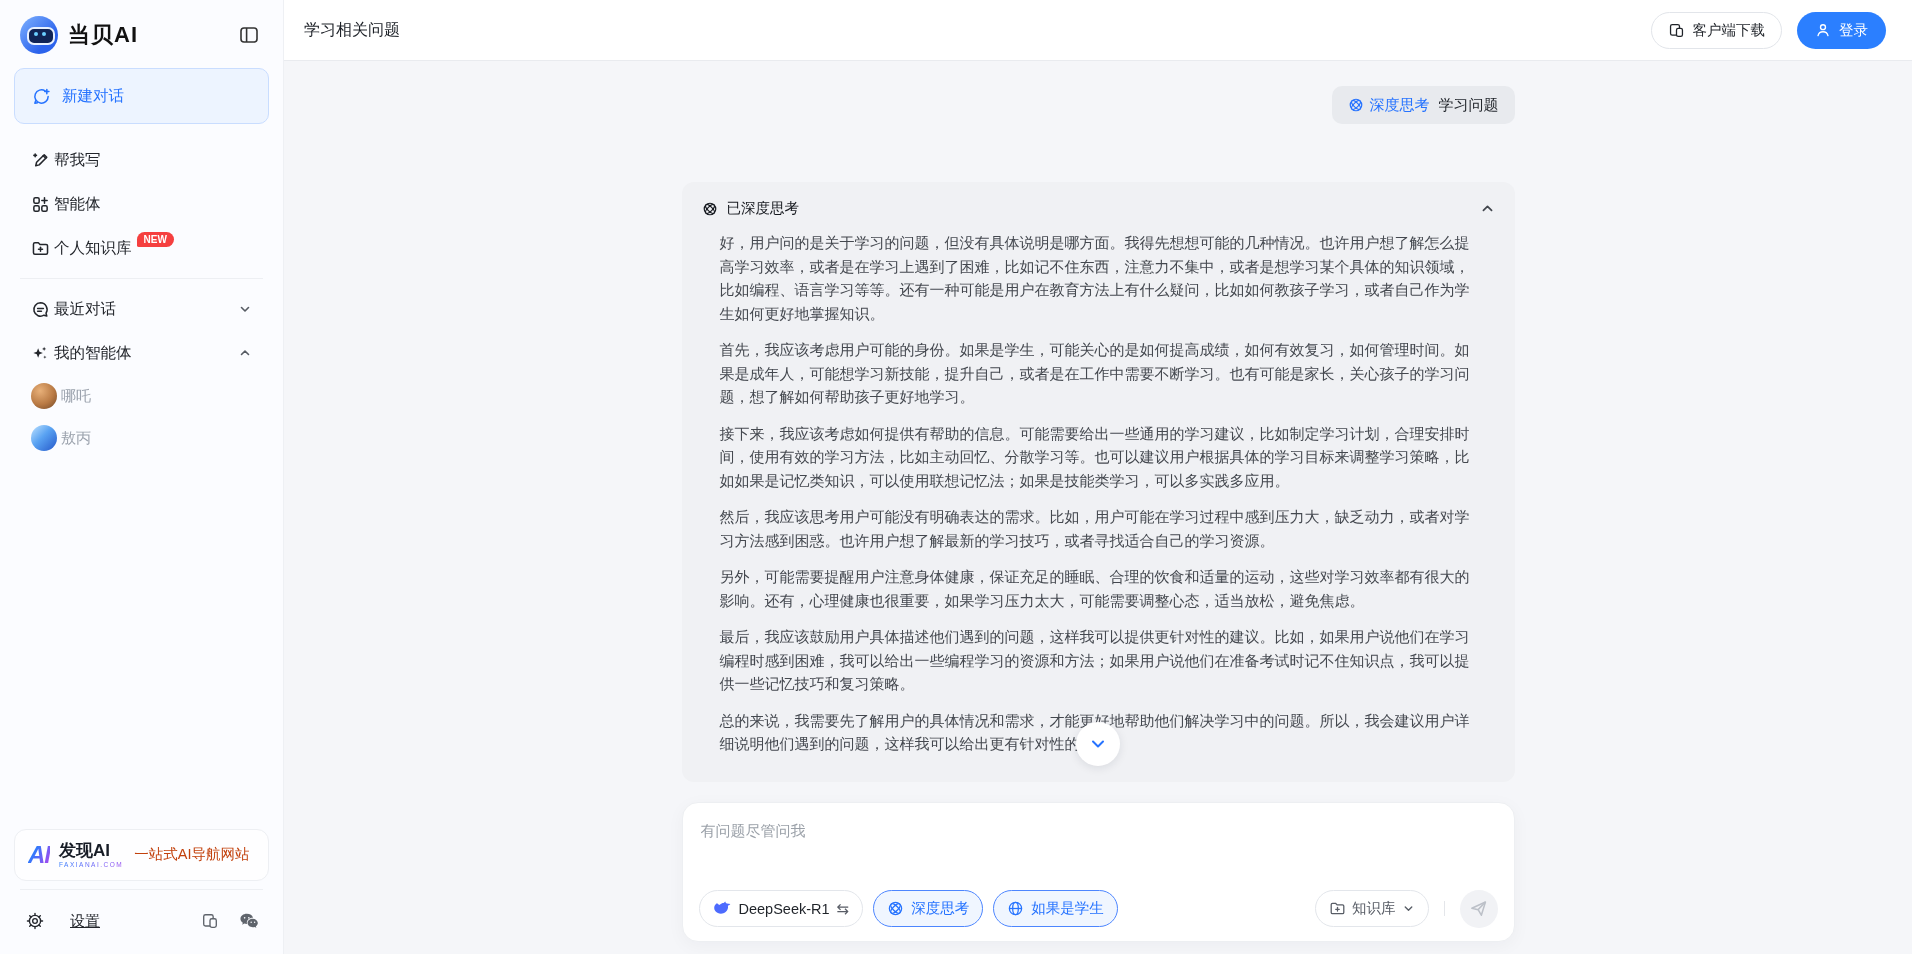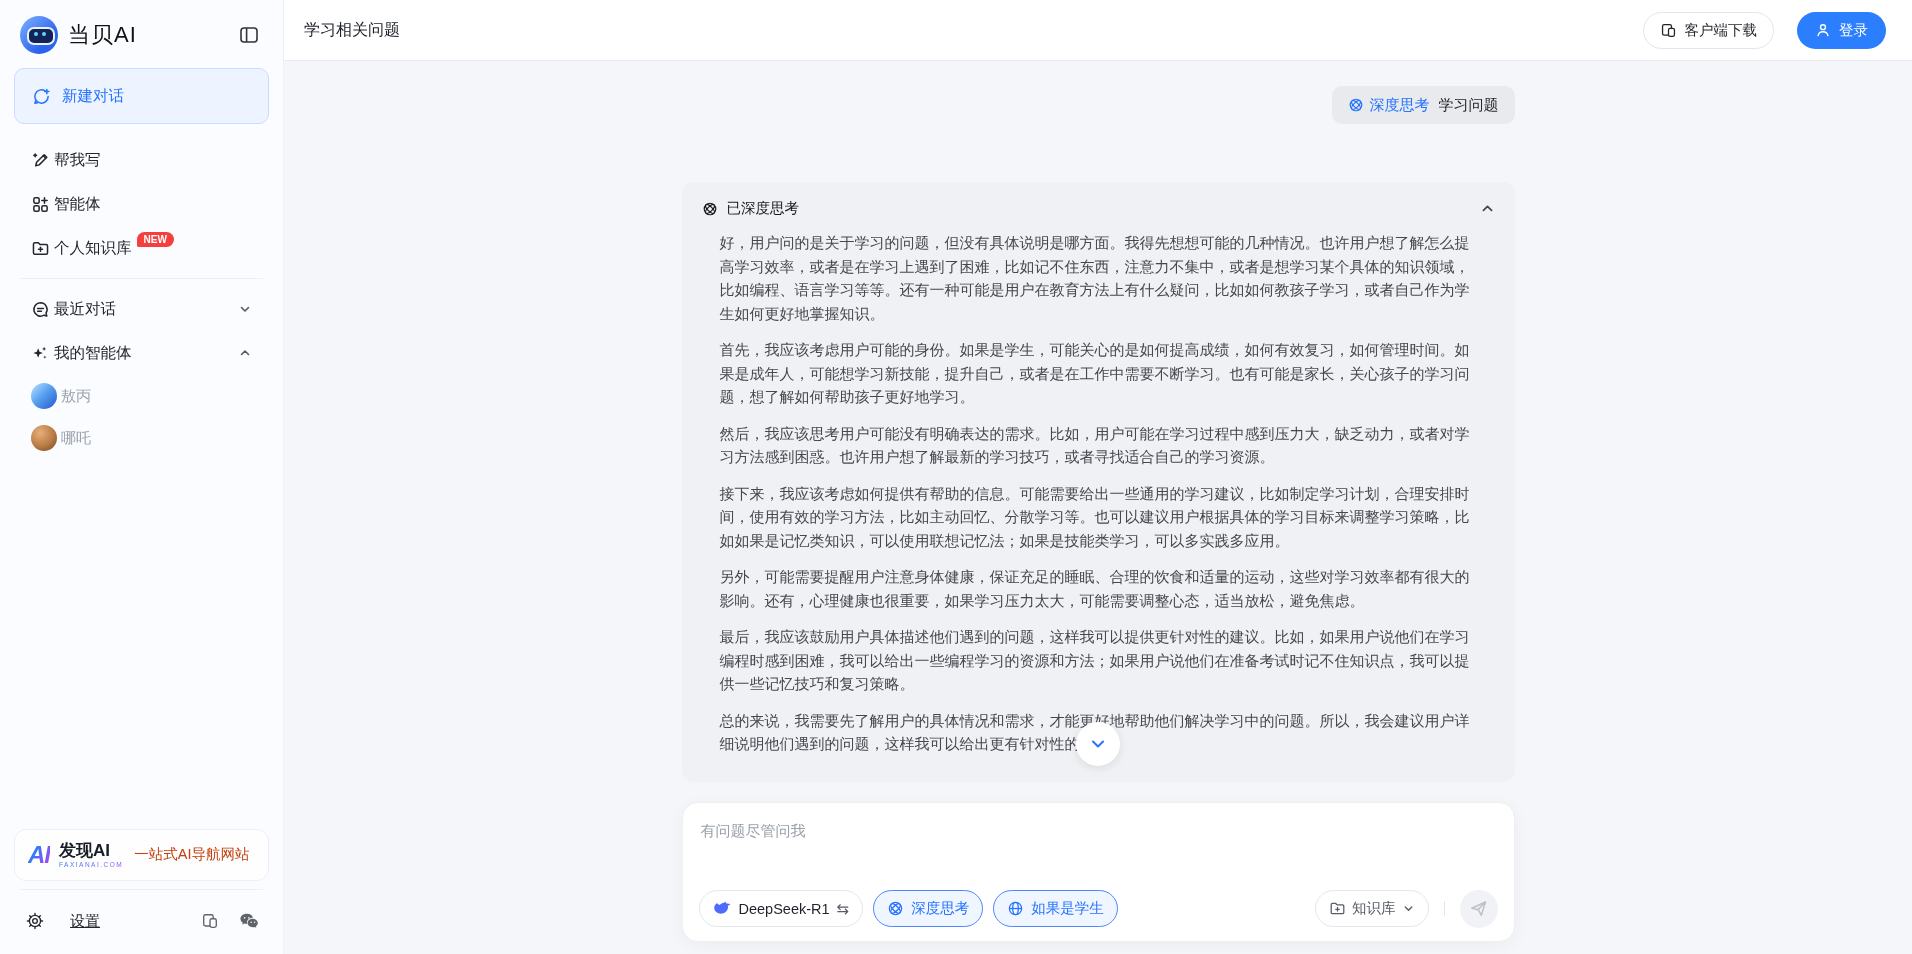--- a/index.html
+++ b/index.html
@@ -10,21 +10,21 @@
   
   .sidebar { width:284px; min-width:284px; background:#fbfcff; border-right:1px solid #eef0f4;
     display:flex; flex-direction:column; padding:14px 14px 10px; }
   .logo-row { display:flex; align-items:center; gap:10px; height:42px; padding:0 6px; margin-bottom:12px; }
   .logo-mark { width:38px; height:38px; border-radius:50%;
     background:linear-gradient(135deg,#7fb2ff 0%,#2c63ec 70%); position:relative; flex:0 0 auto; }
   .logo-mark::before { content:""; position:absolute; left:7px; top:11px; width:24px; height:14px;
     background:#102456; border-radius:7px; border:2px solid #e8f1ff; }
   .logo-mark::after { content:""; position:absolute; left:14px; top:16px; width:4px; height:4px;
     border-radius:50%; background:#6cd0ff; box-shadow:8px 0 0 #6cd0ff; }
-  .logo-text { font-size:22px; font-weight:normal; color:#111; letter-spacing:1px; }
+  .logo-text { font-size:22px; font-weight:bold; color:#111; letter-spacing:1px; }
   .collapse-btn { margin-left:auto; width:28px; height:28px; display:flex; align-items:center;
     justify-content:center; border-radius:6px; cursor:pointer; color:#333; }
 
   .new-chat { height:56px; border-radius:10px; background:#edf4ff; border:1px solid #c9ddff;
     color:#2673ff; display:flex; align-items:center; gap:11px; padding:0 17px; font-size:15.5px;
     margin-bottom:14px; cursor:pointer; }
 
   .menu-item, .section-row, .agent-row { height:44px; display:flex; align-items:center; gap:4px;
     padding:0 17px; font-size:15.5px; color:#23262c; border-radius:10px; cursor:pointer; }
   .menu-item .ic, .section-row .ic { display:flex; color:#23262c; }
@@ -51,21 +51,21 @@
   .settings-row { display:flex; align-items:center; gap:26px; height:46px; padding:0 10px 0 12px;
     font-size:15px; color:#23262c;text-decoration:underline; }
   .settings-row .right-ics { margin-left:auto; display:flex; gap:20px; color:#5f646c; }
   .settings-row .right-ics .ic { cursor:pointer; display:flex; }
 
   
   .main { flex:1; display:flex; flex-direction:column; min-width:0; }
   .topbar { height:61px; background:#fff; border-bottom:1px solid #e9ebef; display:flex;
     align-items:center; padding:0 26px 0 20px; }
   .page-title { font-size:16px; color:#1b1f26; font-weight:500; }
-  .topbar-actions { margin-left:auto; display:flex; gap:23px; align-items:flex-start; }
+  .topbar-actions { margin-left:auto; display:flex; gap:15px; align-items:flex-start; }
   .btn-outline { height:37px; border-radius:19px; border:1px solid #e2e5ea; background:#fff;
     padding:0 16px; font-size:14.5px; color:#1f2329; display:flex; align-items:center; gap:8px; cursor:pointer; }
   .btn-primary { height:37px; border-radius:19px; border:none; background:#2b7fff; color:#fff;
     padding:0 18px; font-size:14.5px; display:flex; align-items:center; gap:8px; cursor:pointer; }
 
   .content { flex:1; background:#f5f6f9; overflow:hidden; display:flex; justify-content:center; }
   .chat-col { width:833px; display:flex; flex-direction:column; }
 
   .user-row { display:flex; justify-content:flex-end; margin-top:25px; }
   .user-bubble { background:#e8eaee; border-radius:10px; height:38px; display:flex; align-items:center;
@@ -198,26 +198,26 @@
       </span>
       <span>我的智能体</span>
       <span class="chev">
         <svg width="14" height="14" viewBox="0 0 14 14" fill="none" stroke="currentColor" stroke-width="1.6" stroke-linecap="round" stroke-linejoin="round">
             <polyline points="3.5,8.5 7,5 10.5,8.5"></polyline>
           </svg>
       </span>
     </div>
 
     <div class="agent-row">
+      <span class="avatar nezha"></span>
+      <span>哪吒</span>
+    </div>
+    <div class="agent-row">
       <span class="avatar aobing"></span>
       <span>敖丙</span>
-    </div>
-    <div class="agent-row">
-      <span class="avatar nezha"></span>
-      <span>哪吒</span>
     </div>
 
     <div class="sidebar-bottom">
       <div class="promo-card">
         <span class="promo-mark">AI</span>
         <span class="promo-brand">
           <span class="b">发现AI</span>
           <span class="d">FAXIANAI.COM</span>
         </span>
         <span class="promo-tagline">一站式AI导航网站</span>
@@ -317,22 +317,22 @@
             <span>已深度思考</span>
             <span class="chev">
               <svg width="15" height="15" viewBox="0 0 14 14" fill="none" stroke="currentColor" stroke-width="1.6" stroke-linecap="round" stroke-linejoin="round">
                   <polyline points="3.2,8.7 7,5 10.8,8.7"></polyline>
                 </svg>
             </span>
           </div>
           <div class="think-body">
             <p>好，用户问的是关于学习的问题，但没有具体说明是哪方面。我得先想想可能的几种情况。也许用户想了解怎么提高学习效率，或者是在学习上遇到了困难，比如记不住东西，注意力不集中，或者是想学习某个具体的知识领域，比如编程、语言学习等等。还有一种可能是用户在教育方法上有什么疑问，比如如何教孩子学习，或者自己作为学生如何更好地掌握知识。</p>
             <p>首先，我应该考虑用户可能的身份。如果是学生，可能关心的是如何提高成绩，如何有效复习，如何管理时间。如果是成年人，可能想学习新技能，提升自己，或者是在工作中需要不断学习。也有可能是家长，关心孩子的学习问题，想了解如何帮助孩子更好地学习。</p>
+            <p>接下来，我应该考虑如何提供有帮助的信息。可能需要给出一些通用的学习建议，比如制定学习计划，合理安排时间，使用有效的学习方法，比如主动回忆、分散学习等。也可以建议用户根据具体的学习目标来调整学习策略，比如如果是记忆类知识，可以使用联想记忆法；如果是技能类学习，可以多实践多应用。</p>
             <p>然后，我应该思考用户可能没有明确表达的需求。比如，用户可能在学习过程中感到压力大，缺乏动力，或者对学习方法感到困惑。也许用户想了解最新的学习技巧，或者寻找适合自己的学习资源。</p>
-            <p>接下来，我应该考虑如何提供有帮助的信息。可能需要给出一些通用的学习建议，比如制定学习计划，合理安排时间，使用有效的学习方法，比如主动回忆、分散学习等。也可以建议用户根据具体的学习目标来调整学习策略，比如如果是记忆类知识，可以使用联想记忆法；如果是技能类学习，可以多实践多应用。</p>
             <p>另外，可能需要提醒用户注意身体健康，保证充足的睡眠、合理的饮食和适量的运动，这些对学习效率都有很大的影响。还有，心理健康也很重要，如果学习压力太大，可能需要调整心态，适当放松，避免焦虑。</p>
             <p>最后，我应该鼓励用户具体描述他们遇到的问题，这样我可以提供更针对性的建议。比如，如果用户说他们在学习编程时感到困难，我可以给出一些编程学习的资源和方法；如果用户说他们在准备考试时记不住知识点，我可以提供一些记忆技巧和复习策略。</p>
             <p>总的来说，我需要先了解用户的具体情况和需求，才能更好地帮助他们解决学习中的问题。所以，我会建议用户详细说明他们遇到的问题，这样我可以给出更有针对性的建议。</p>
           </div>
           <button class="scroll-down">
             <svg width="20" height="20" viewBox="0 0 20 20" fill="none" stroke="currentColor" stroke-width="2" stroke-linecap="round" stroke-linejoin="round">
                 <polyline points="5,7.5 10,12.5 15,7.5"></polyline>
               </svg>
           </button>
         </div>

